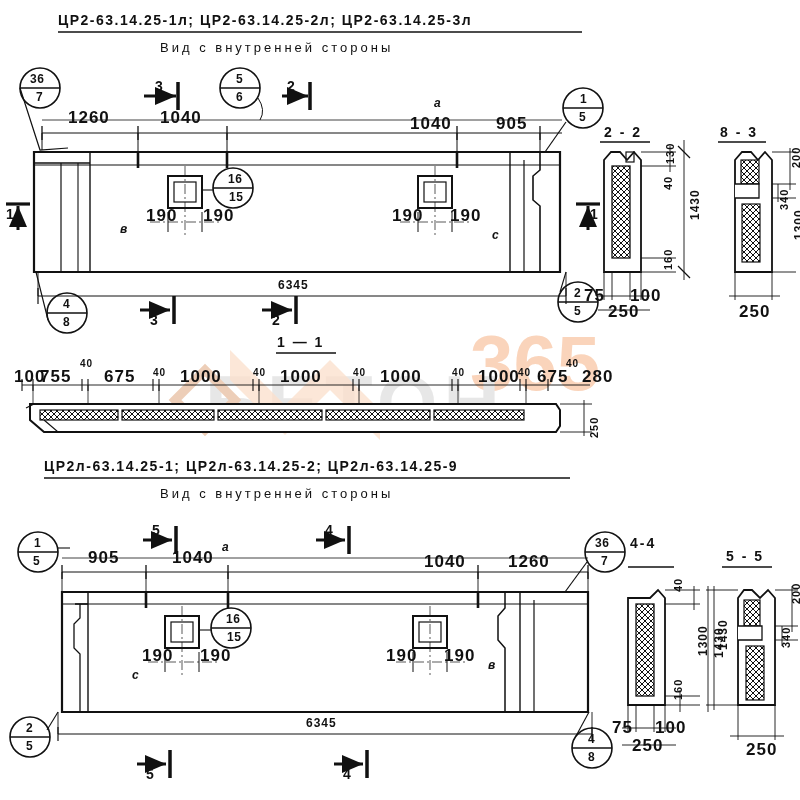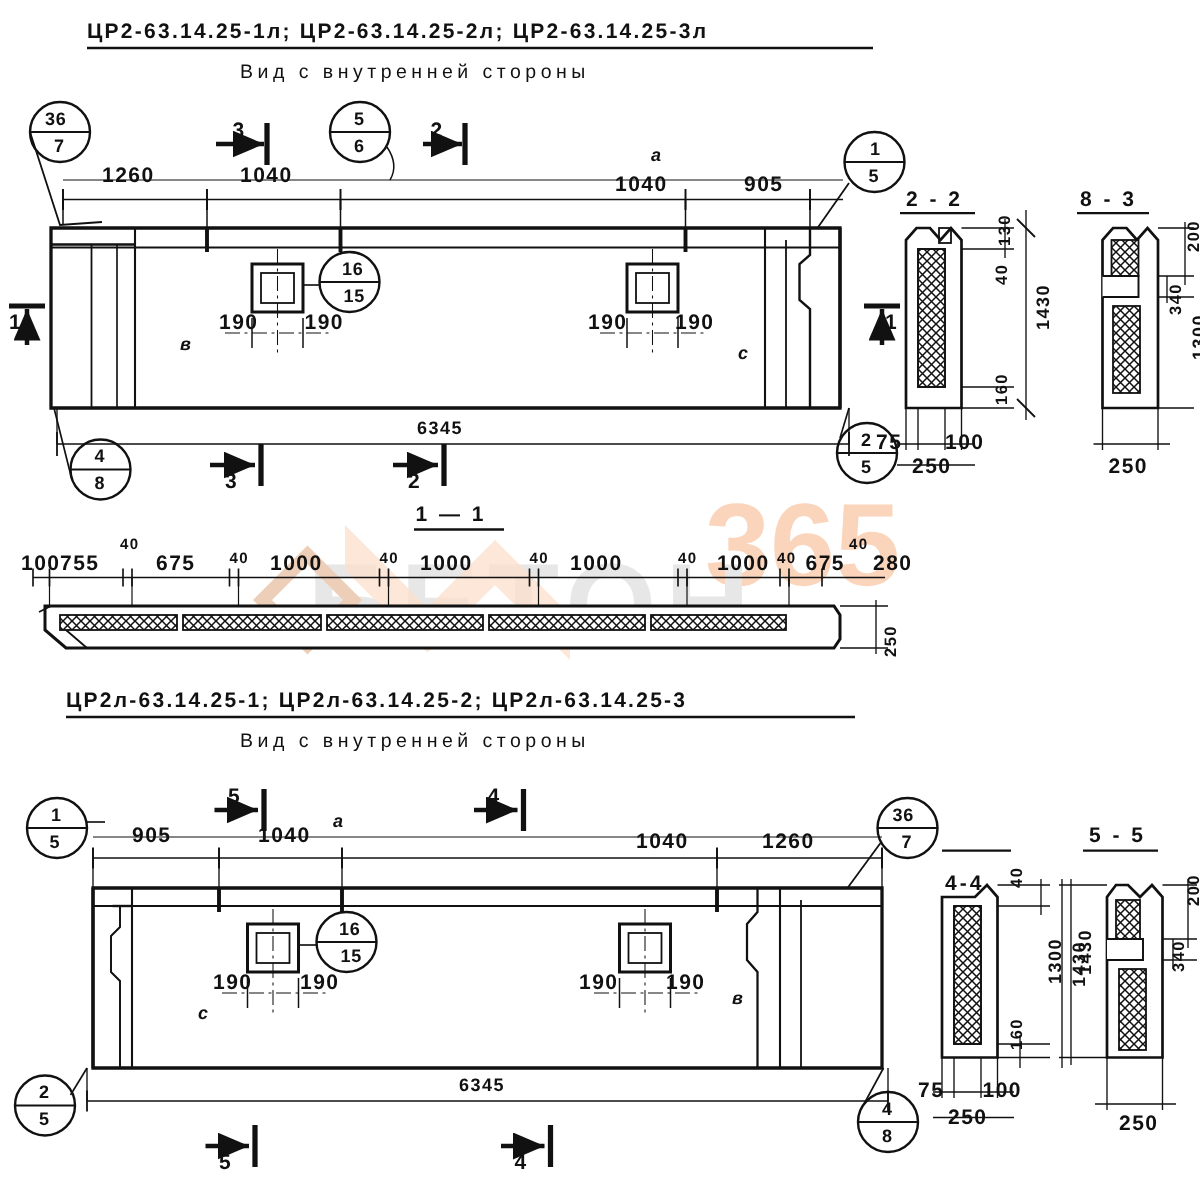--- a/index.html
+++ b/index.html
@@ -13,21 +13,21 @@
   }
   #sheet{position:absolute;inset:0;width:800px;height:800px;}
   .lbl{
     position:absolute;
     font-family:"Liberation Sans", sans-serif;
     font-weight:bold;
     color:#111;
     white-space:nowrap;
     letter-spacing:.5px;
   }
-  .dim{font-size:14px;font-weight:bold;letter-spacing:1px;}
+  .dim{font-size:17px;font-weight:bold;letter-spacing:1px;}
   .dimv{font-size:11px;font-weight:bold;letter-spacing:1px;transform-origin:left top;}
   .title{font-size:14px;font-weight:bold;letter-spacing:1.5px;}
   .subtitle{font-size:13px;font-weight:normal;letter-spacing:3px;}
   .sect{font-size:14px;font-weight:bold;letter-spacing:2px;}
   .mark{font-size:12px;font-weight:bold;}
   .ltr{font-size:12px;font-weight:bold;font-style:italic;}
   
   #wm{position:absolute;left:0;top:320px;width:800px;height:180px;pointer-events:none;}
 </style>
 </head>
@@ -519,21 +519,21 @@
   <div class="lbl dim" style="left:353px;top:367px;font-size:10px;">40</div>
   <div class="lbl dim" style="left:380px;top:367px;">1000</div>
   <div class="lbl dim" style="left:452px;top:367px;font-size:10px;">40</div>
   <div class="lbl dim" style="left:478px;top:367px;">1000</div>
   <div class="lbl dim" style="left:518px;top:367px;font-size:10px;">40</div>
   <div class="lbl dim" style="left:537px;top:367px;">675</div>
   <div class="lbl dim" style="left:566px;top:358px;font-size:10px;">40</div>
   <div class="lbl dim" style="left:582px;top:367px;">280</div>
   <div class="lbl dimv" style="left:588px;top:410px;transform:rotate(-90deg) translate(-28px,0);">250</div>
 
-  <div class="lbl title" style="left:44px;top:458px;">ЦР2л-63.14.25-1; ЦР2л-63.14.25-2; ЦР2л-63.14.25-3</div>
+  <div class="lbl title" style="left:44px;top:458px;">ЦР2л-63.14.25-1; ЦР2л-63.14.25-2; ЦР2л-63.14.25-9</div>
   <div class="lbl subtitle" style="left:160px;top:486px;">Вид с внутренней стороны</div>
 
   <div class="lbl mark" style="left:34px;top:536px;">1</div>
   <div class="lbl mark" style="left:33px;top:554px;">5</div>
   <div class="lbl mark" style="left:226px;top:612px;">16</div>
   <div class="lbl mark" style="left:227px;top:630px;">15</div>
   <div class="lbl mark" style="left:595px;top:536px;">36</div>
   <div class="lbl mark" style="left:601px;top:554px;">7</div>
   <div class="lbl mark" style="left:26px;top:721px;">2</div>
   <div class="lbl mark" style="left:26px;top:739px;">5</div>
@@ -551,21 +551,21 @@
   <div class="lbl dim" style="left:508px;top:552px;">1260</div>
   <div class="lbl ltr" style="left:222px;top:540px;">а</div>
   <div class="lbl ltr" style="left:488px;top:658px;">в</div>
   <div class="lbl ltr" style="left:132px;top:668px;">с</div>
   <div class="lbl dim" style="left:142px;top:646px;">190</div>
   <div class="lbl dim" style="left:200px;top:646px;">190</div>
   <div class="lbl dim" style="left:386px;top:646px;">190</div>
   <div class="lbl dim" style="left:444px;top:646px;">190</div>
   <div class="lbl dim" style="left:306px;top:716px;font-size:12px;">6345</div>
 
-  <div class="lbl sect" style="left:630px;top:580px;">4-4</div>
+  <div class="lbl sect" style="left:630px;top:535px;">4-4</div>
   <div class="lbl dimv" style="left:672px;top:572px;transform:rotate(-90deg) translate(-20px,0);">40</div>
   <div class="lbl dimv" style="left:696px;top:626px;transform:rotate(-90deg) translate(-30px,0);font-size:12px;">1300</div>
   <div class="lbl dimv" style="left:672px;top:678px;transform:rotate(-90deg) translate(-22px,0);">160</div>
   <div class="lbl dimv" style="left:712px;top:628px;transform:rotate(-90deg) translate(-30px,0);font-size:12px;">1430</div>
   <div class="lbl dim" style="left:612px;top:718px;">75</div>
   <div class="lbl dim" style="left:655px;top:718px;">100</div>
   <div class="lbl dim" style="left:632px;top:736px;">250</div>
 
   <div class="lbl sect" style="left:726px;top:548px;">5 - 5</div>
   <div class="lbl dimv" style="left:790px;top:576px;transform:rotate(-90deg) translate(-28px,0);">200</div>

